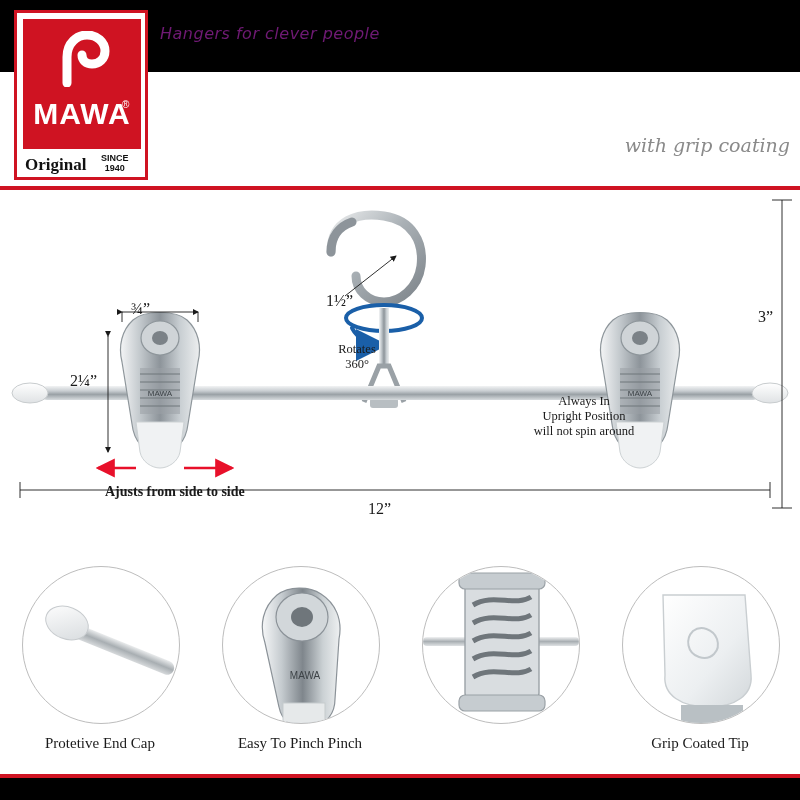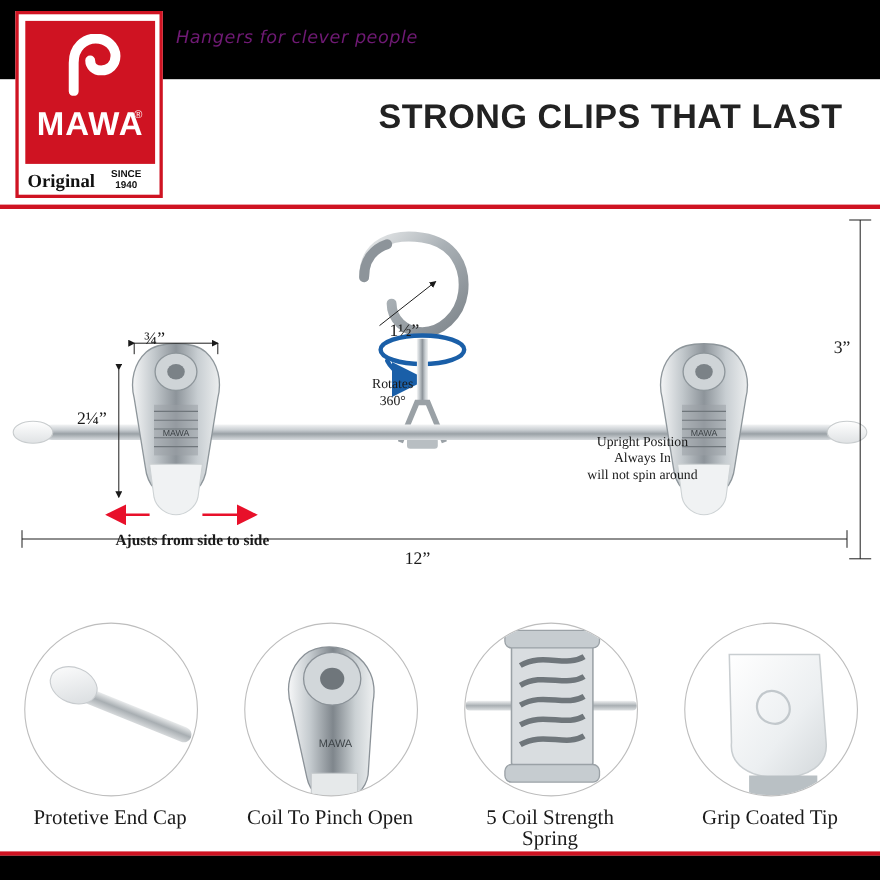--- a/index.html
+++ b/index.html
@@ -163,21 +163,21 @@
     border-radius: 50%;
     border: 1px solid #bdbdbd;
     background: #ffffff;
     overflow: hidden;
   }
   .feature-caption {
     position: absolute;
     left: 0; top: 182px;
     width: 200px;
     text-align: center;
-    font-size: 19px;
+    font-size: 15px;
     font-family: "Liberation Serif", serif;
     color: #1a1a1a;
     line-height: 19px;
   }
   .bottom-black {
     position: absolute;
     left: 0; top: 778px;
     width: 800px; height: 22px;
     background: #000000;
   }
@@ -203,21 +203,21 @@
       <div class="logo-reg">®</div>
     </div>
     <div class="logo-orig">Original</div>
     <div class="logo-since">
       <span>SINCE</span><br>
       <span>1940</span>
     </div>
   </div>
 
   <div class="tagline">Hangers for clever people</div>
-  <div class="headline">STRONG CLIPS THAT LAST</div>
+  <div class="subhead">with grip coating</div>
   <div class="header-redline"></div>
 </div>
 
 <div class="diagram">
   <svg width="800" height="360" viewBox="0 0 800 360">
     <defs>
       <linearGradient id="barGrad" x1="0" y1="0" x2="0" y2="1">
         <stop offset="0%" stop-color="#f2f3f4"></stop>
         <stop offset="35%" stop-color="#c9ced2"></stop>
         <stop offset="60%" stop-color="#9aa1a6"></stop>
@@ -329,33 +329,33 @@
       <line x1="770" y1="292" x2="770" y2="308"></line>
     </g>
 
     <g stroke="#e8102a" stroke-width="2.4" fill="none">
       <line x1="136" y1="278" x2="98" y2="278" marker-end="url(#arrRed)"></line>
       <line x1="184" y1="278" x2="232" y2="278" marker-end="url(#arrRed)"></line>
     </g>
   </svg>
 
   <div class="dim-label" style="left:131px; top:110px;">¾”</div>
-  <div class="dim-label" style="left:326px; top:102px;margin-left:28px;">1½”</div>
+  <div class="dim-label" style="left:326px; top:102px;">1½”</div>
   <div class="dim-label" style="left:70px; top:182px;">2¼”</div>
   <div class="dim-label" style="left:758px; top:118px;">3”</div>
   <div class="dim-label" style="left:368px; top:310px;">12”</div>
 
   <div class="rotate-label" style="left:314px; top:152px; width:86px;">
     <div>Rotates</div>
     <div>360°</div>
   </div>
 
   <div class="note-label" style="left:496px; top:204px; width:176px;">
+    <div>Always In</div>
     <div>Upright Position</div>
-    <div>Always In</div>
     <div>will not spin around</div>
   </div>
 
   <div class="small-label" style="left:105px; top:294px;">Ajusts from side to side</div>
 </div>
 
 <div class="features">
 
   <div class="feature" style="left:0;">
     <div class="feature-circle">
@@ -391,21 +391,21 @@
           </linearGradient>
         </defs>
         <path d="M54 28 C40 40 36 58 42 76 L56 140 C59 156 74 164 90 160 C104 157 112 146 112 132 L116 72
                  C120 52 112 36 98 27 C86 19 66 19 54 28 Z" fill="url(#f2body)" stroke="#8b9298" stroke-width="1.2"></path>
         <ellipse cx="79" cy="50" rx="26" ry="24" fill="#d2d7da" stroke="#8b9298" stroke-width="1.2"></ellipse>
         <ellipse cx="79" cy="50" rx="11" ry="10" fill="#6f767b"></ellipse>
         <text x="82" y="112" font-family="Liberation Sans, sans-serif" font-size="10" fill="#3d4347" text-anchor="middle">MAWA</text>
         <rect x="60" y="136" width="42" height="24" fill="#e6e9ea" stroke="#c6cbcd" stroke-width="1"></rect>
       </svg>
     </div>
-    <div class="feature-caption">Coil To Pinch Open</div>
+    <div class="feature-caption">Easy To Pinch Pinch</div>
   </div>
 
   <div class="feature" style="left:400px;">
     <div class="feature-circle">
       <svg width="156" height="156" viewBox="0 0 156 156">
         <defs>
           <linearGradient id="f3m" x1="0" y1="0" x2="0" y2="1">
             <stop offset="0%" stop-color="#f1f2f3"></stop>
               <stop offset="50%" stop-color="#a9afb3"></stop>
               <stop offset="100%" stop-color="#dfe2e4"></stop>
@@ -417,24 +417,20 @@
           <path d="M50 38 C70 26 92 40 108 30"></path>
           <path d="M50 56 C70 44 92 58 108 48"></path>
           <path d="M50 74 C70 62 92 76 108 66"></path>
           <path d="M50 92 C70 80 92 94 108 84"></path>
           <path d="M50 110 C70 98 92 112 108 102"></path>
         </g>
         <rect x="36" y="6" width="86" height="16" rx="6" fill="#c6ccd0" stroke="#9aa1a6" stroke-width="1.2"></rect>
         <rect x="36" y="128" width="86" height="16" rx="6" fill="#c6ccd0" stroke="#9aa1a6" stroke-width="1.2"></rect>
       </svg>
     </div>
-    <div class="feature-caption">
-      <span>5 Coil Strength</span><br>
-      <span>Spring</span>
-    </div>
   </div>
 
   <div class="feature" style="left:600px;">
     <div class="feature-circle">
       <svg width="156" height="156" viewBox="0 0 156 156">
         <defs>
           <linearGradient id="f4g" x1="0" y1="0" x2="1" y2="1">
             <stop offset="0%" stop-color="#ffffff"></stop>
               <stop offset="60%" stop-color="#eceff1"></stop>
               <stop offset="100%" stop-color="#d3d8db"></stop>

